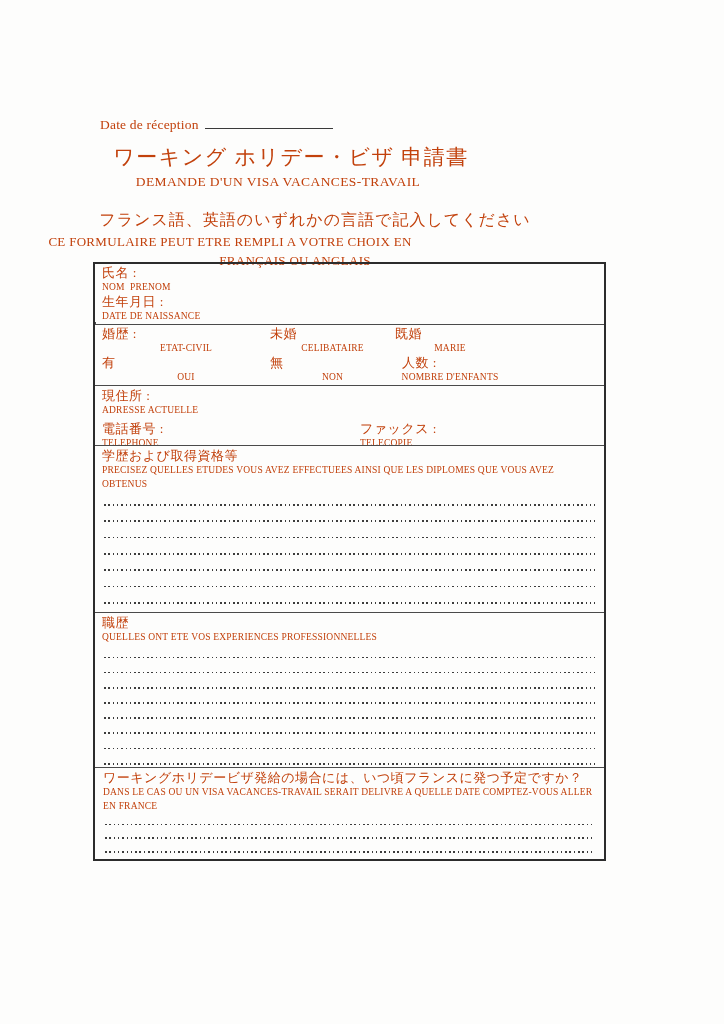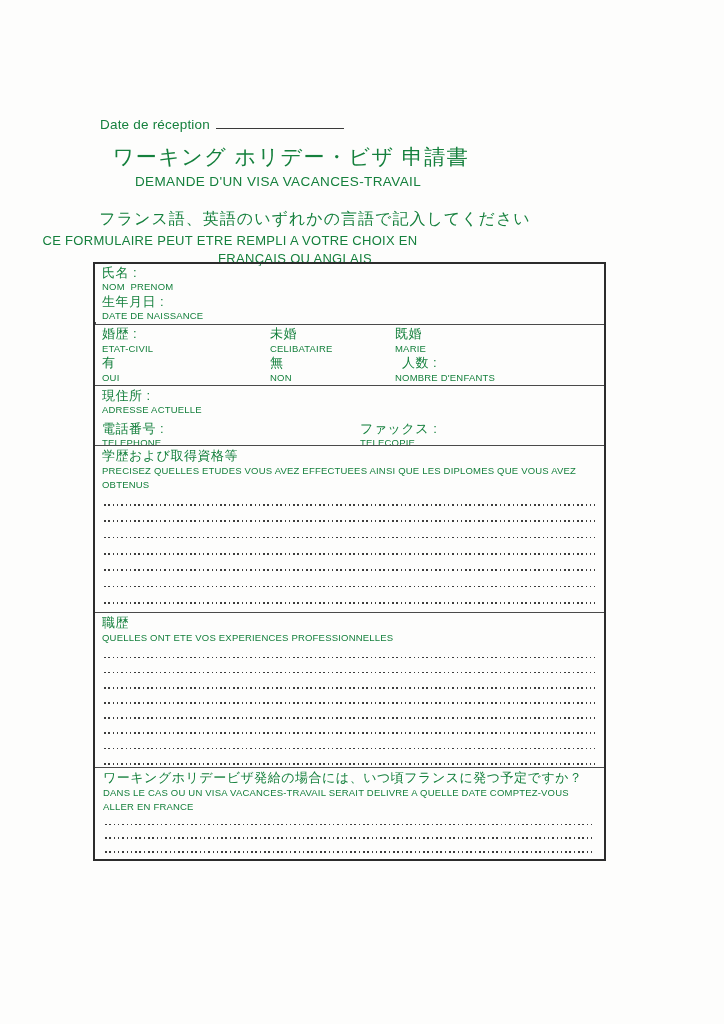--- a/index.html
+++ b/index.html
@@ -1,22 +1,22 @@
 <!DOCTYPE html>
 <html><head>
 <meta charset="utf-8">
 <style>
   html, body { margin:0; padding:0; background:#e8e8e8; }
   .page {
     position:relative;
     width:724px; height:1024px;
     margin:0 auto;
     background:#fdfdfc;
-    font-family:Liberation Sans, sans-serif;
-    color:#15803d;
+    font-family:Liberation Serif, serif;
+    color:#c2410c;
     overflow:hidden;
   }
   
   .date-row { position:absolute; left:100px; top:114px; font-size:13.5px; letter-spacing:0.2px; }
   .blank-underline {
     display:inline-block; width:128px; height:14px;
     border-bottom:1.4px solid #3a3a3a; margin-left:6px; vertical-align:baseline;
   }
   .header-block { position:absolute; top:143px; left:0; width:632px; text-align:center; }
   .title-ja { position:relative; left:-25px; font-size:21px; letter-spacing:1.5px; }
@@ -35,21 +35,21 @@
   .fr { font-size:9.5px; line-height:14.4px; letter-spacing:0.2px; }
   .ws-pre { white-space:pre; }
   
   .row-identity { height:60px; display:flex; padding:0; }
   .id-left  { width:364px; box-sizing:border-box; padding:1px 7px; overflow:hidden; }
   .id-right { flex:1; box-sizing:border-box; border-left:1px solid #4a4a4a; padding:1px 19px; overflow:hidden; }
   
   .row-civil { height:61px; border-top:1px solid #4a4a4a; padding:2px 7px; }
   .civil-grid { display:grid; grid-template-columns:168px 125px 110px 1fr; }
   .row-civil .ja { line-height:14.8px; }
-  .row-civil .fr { line-height:13.9px; }
+  .row-civil .fr { line-height:13.9px;text-align:center; }
   
   .row-contact { height:60px; border-top:1px solid #4a4a4a; padding:2px 7px; }
   .contact-phone-row { display:flex; margin-top:4px; }
   .phone-block { width:258px; }
   .fax-block { flex:1; }
   
   .section { border-top:1px solid #4a4a4a; padding:2px 7px 0; box-sizing:border-box; overflow:hidden; }
   .section .ja { line-height:16px; }
   .section .fr { line-height:13.5px; }
   .sec-education { height:167px; }

